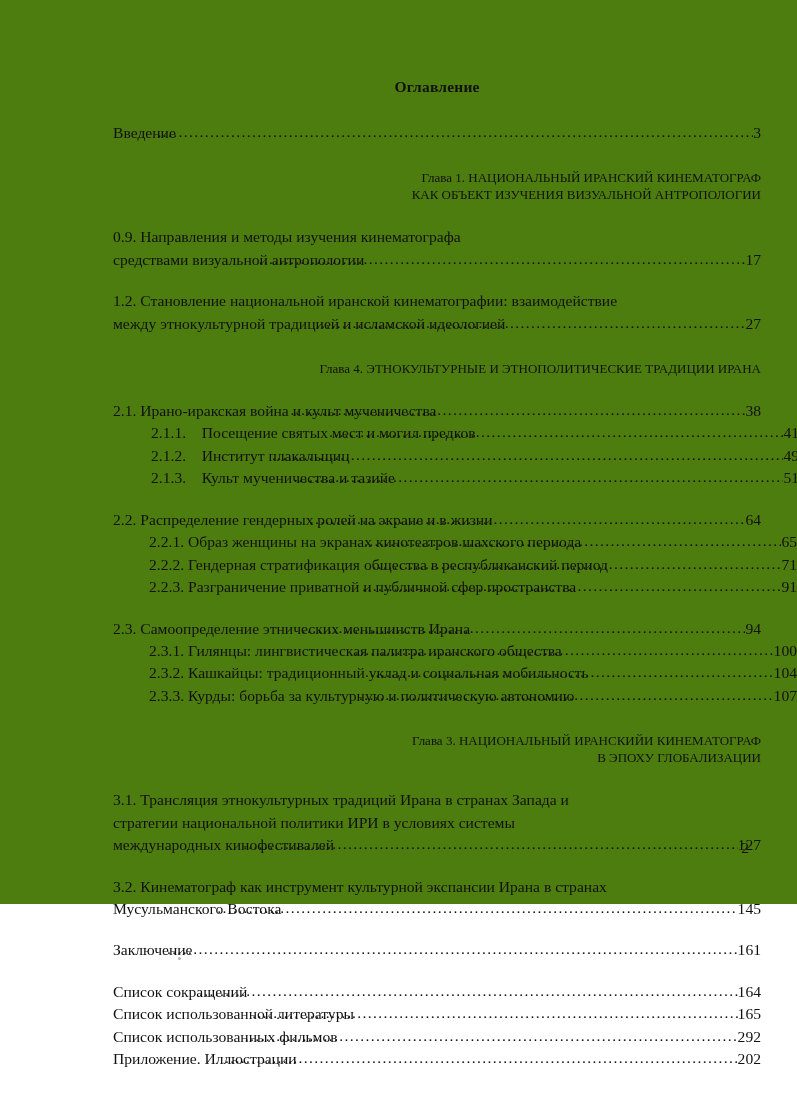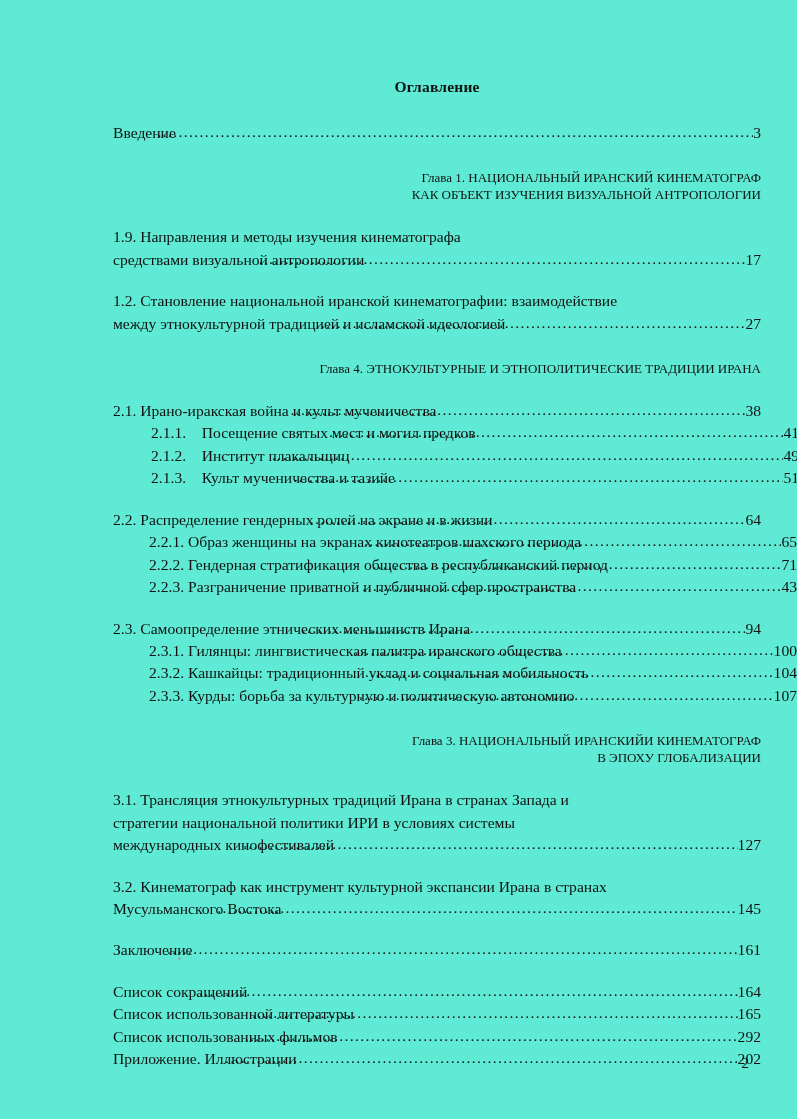--- a/index.html
+++ b/index.html
@@ -14,22 +14,22 @@
     position: relative;
     font-family: "Liberation Serif", "DejaVu Serif", serif;
     color: #111111;
     overflow: hidden;
   }
 
   .page {
     position: absolute;
     left: 0; top: 0;
     width: 797px;
-    height: 1119px;
-    background: #5eead4;
+    height: 904px;
+    background: #4d7c0f;
   }
 
   .content {
     position: absolute;
     left: 113px;
     top: 78px;
     width: 648px;
   }
 
   
@@ -134,21 +134,21 @@
         <span class="t-page">3</span>
       </div>
     </div>
 
     <div class="chapter-heading">
       <span class="ch-line">Глава 1. НАЦИОНАЛЬНЫЙ ИРАНСКИЙ КИНЕМАТОГРАФ</span>
       <span class="ch-line">КАК ОБЪЕКТ ИЗУЧЕНИЯ ВИЗУАЛЬНОЙ АНТРОПОЛОГИИ</span>
     </div>
 
     <div class="block">
-      <div class="toc-line lvl-0">1.9. Направления и методы изучения кинематографа</div>
+      <div class="toc-line lvl-0">0.9. Направления и методы изучения кинематографа</div>
       <div class="toc-entry lvl-0">
         <span class="t-label">средствами визуальной антропологии</span>
         <span class="t-leader">................................................................................................................................................................</span>
         <span class="t-page">17</span>
       </div>
     </div>
 
     <div class="gap-lg"></div>
 
     <div class="block">
@@ -201,21 +201,21 @@
         <span class="t-page">65</span>
       </div>
       <div class="toc-entry lvl-1b">
         <span class="t-label">2.2.2. Гендерная стратификация общества в республиканский период</span>
         <span class="t-leader">................................................................................................................................................................</span>
         <span class="t-page">71</span>
       </div>
       <div class="toc-entry lvl-1b">
         <span class="t-label">2.2.3. Разграничение приватной и публичной сфер пространства</span>
         <span class="t-leader">................................................................................................................................................................</span>
-        <span class="t-page">43</span>
+        <span class="t-page">91</span>
       </div>
     </div>
 
     <div class="gap-lg"></div>
 
     <div class="block">
       <div class="toc-entry lvl-0">
         <span class="t-label">2.3. Самоопределение этнических меньшинств Ирана</span>
         <span class="t-leader">................................................................................................................................................................</span>
         <span class="t-page">94</span>

